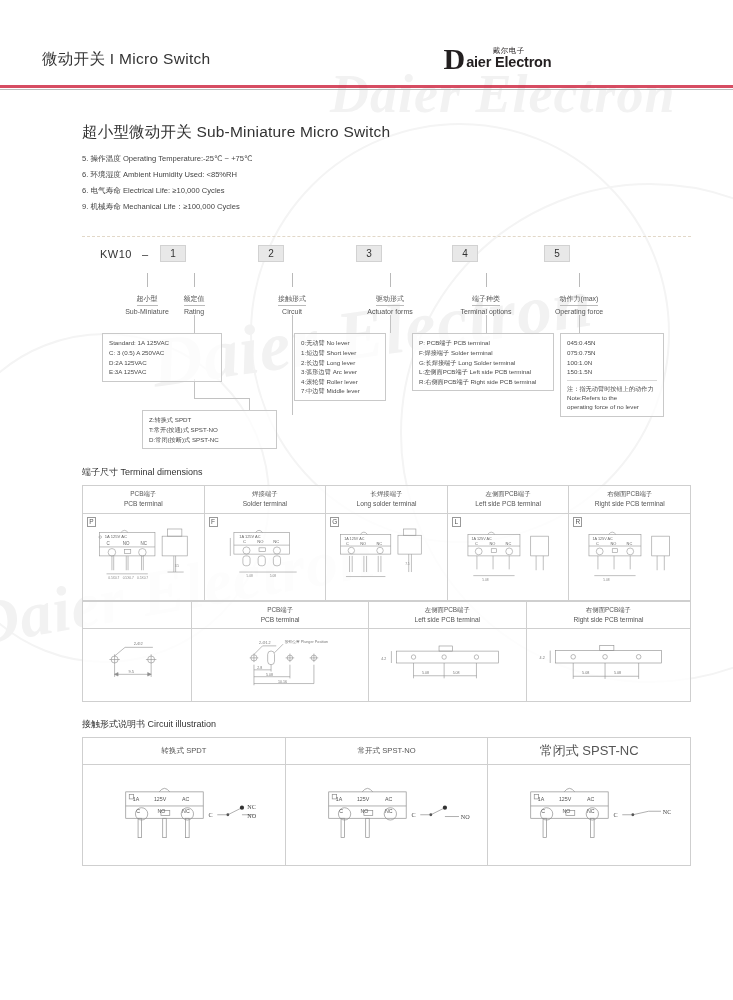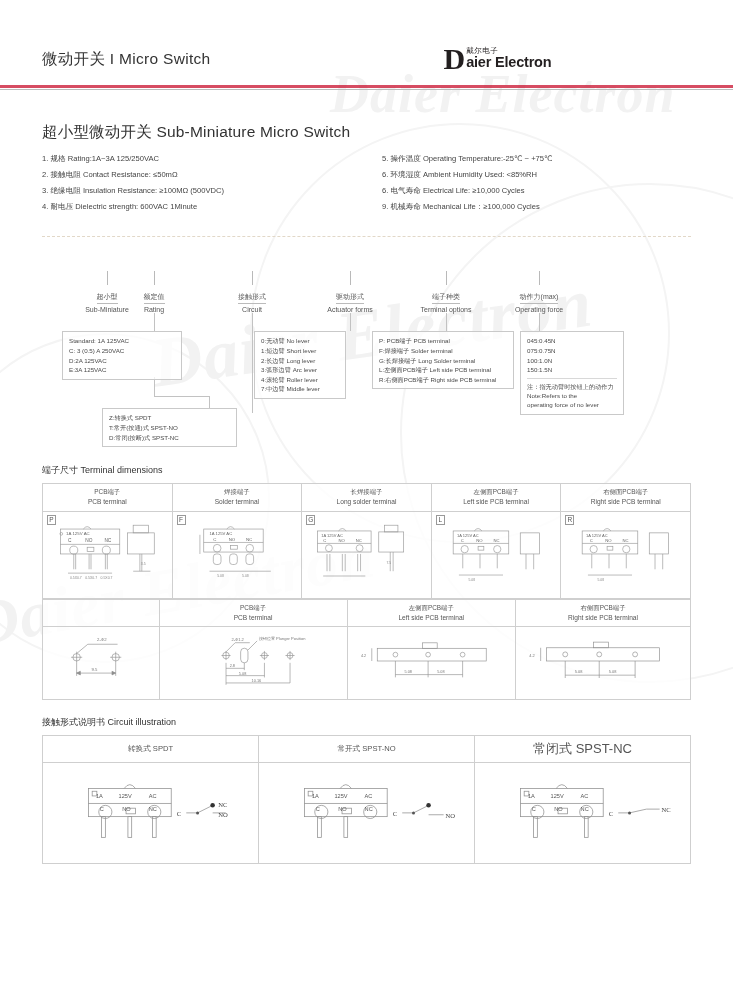--- a/index.html
+++ b/index.html
@@ -36,20 +36,21 @@
   .wm-a1 { width: 420px; height: 420px; top: 90px; left: 250px; }
   .wm-a2 { width: 330px; height: 330px; top: 300px; left: -60px; }
   .wm-a3 { width: 500px; height: 500px; top: 150px; left: 400px; }
 
   
   .header {
     position: relative; z-index: 2;
     height: 52px; margin-top: 33px;
     display: flex; align-items: center;
     padding: 0 42px;
+    text-align: center;
   }
   .header-title {
     font-size: 15.5px; color: #333; letter-spacing: .3px; font-weight: 500;
   }
   .brand {
     margin-left: 233px; display: flex; align-items: center;
   }
   .brand-d {
     font-family: "Liberation Serif", serif;
     font-size: 30px; font-weight: bold; color: #231f20; line-height: 1;
@@ -59,21 +60,21 @@
   .brand-cn { font-size: 7.5px; color: #231f20; letter-spacing: .5px; }
   .brand-en { font-size: 14.5px; font-weight: bold; color: #231f20; letter-spacing: -.2px; }
   .slogan { margin-left: 22px; line-height: 1.25; }
   .slogan-cn { font-size: 7.5px; color: #444; letter-spacing: 2.2px; font-weight: bold; }
   .slogan-en { font-size: 6px; color: #555; letter-spacing: -.1px; }
 
   .header-rule { position: relative; z-index: 2; height: 3px; background: #c8102e; opacity: .75; }
   .header-rule2 { position: relative; z-index: 2; height: 1px; background: #bbb; margin-top: 1px; }
 
   
-  .content { position: relative; z-index: 2; padding: 0 42px; }
+  .content { position: relative; z-index: 2; padding: 0 42px; margin-left: 40px; }
 
   h1.section-main {
     font-size: 15.5px; color: #333; font-weight: 500;
     margin-top: 32px; letter-spacing: .2px;
   }
   h2.section-red {
     font-size: 10.5px; color: #d2232a; font-weight: bold;
     margin-top: 22px; letter-spacing: .2px;
   }
   .spec-cols { display: flex; margin-top: 12px; }
@@ -171,39 +172,42 @@
   </div>
   <div class="header-rule"></div>
   <div class="header-rule2"></div>
 
   <div class="content">
 
     <h1 class="section-main">超小型微动开关  Sub-Miniature Micro Switch</h1>
 
 
     <div class="spec-cols">
-      <div class="spec-col left">
-        <div class="spec-item">1. 规格 Rating:1A~3A 125/250VAC</div>
-        <div class="spec-item">2. 接触电阻 Contact Resistance: ≤50mΩ</div>
-        <div class="spec-item">3. 绝缘电阻 Insulation Resistance: ≥100MΩ (500VDC)</div>
-        <div class="spec-item">4. 耐电压 Dielectric strength: 600VAC 1Minute</div>
-      </div>
       <div class="spec-col">
         <div class="spec-item">5. 操作温度 Operating Temperature:-25℃ ~ +75℃</div>
         <div class="spec-item">6. 环境湿度 Ambient Humidity Used: &lt;85%RH</div>
         <div class="spec-item">6. 电气寿命 Electrical Life: ≥10,000 Cycles</div>
         <div class="spec-item">9. 机械寿命 Mechanical Life：≥100,000 Cycles</div>
       </div>
     </div>
 
     <div class="dash-rule"></div>
 
 
     <div class="order-wrap">
 
+      <div class="order-row">
+        <span class="part-label">KW10</span>
+        <span class="dash-sep">–</span>
+        <span class="code-box" style="margin-left:2px">1</span>
+        <span class="code-box" style="margin-left:72px">2</span>
+        <span class="code-box" style="margin-left:72px">3</span>
+        <span class="code-box" style="margin-left:70px">4</span>
+        <span class="code-box" style="margin-left:66px">5</span>
+      </div>
 
       <div class="col-head" style="left:10px; top:28px">
         <div class="tick"></div>
         <div class="cn">超小型</div>
         <div class="en">Sub-Miniature</div>
       </div>
       <div class="col-head" style="left:57px; top:28px">
         <div class="tick"></div>
         <div class="cn">额定值</div>
         <div class="en">Rating</div>

